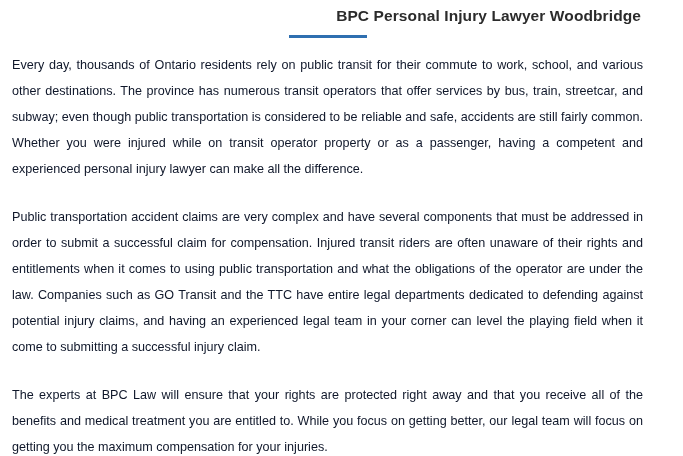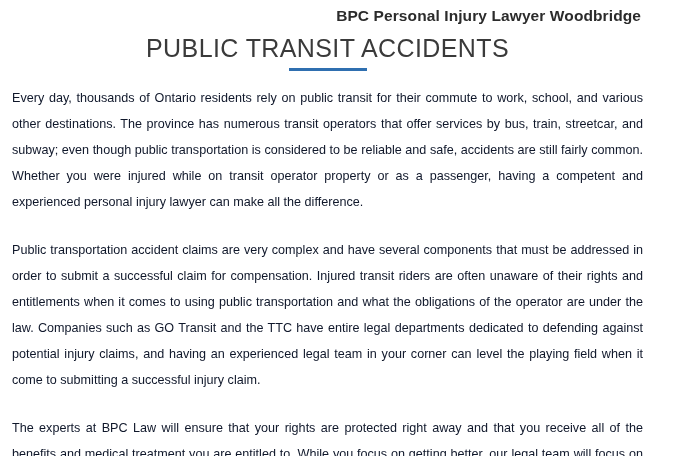--- a/index.html
+++ b/index.html
@@ -69,21 +69,20 @@
 </head>
 <body>
 
 <div class="page">
 
   <div class="site-header">
     <span class="site-title">BPC Personal Injury Lawyer Woodbridge</span>
   </div>
 
   <div class="title-block">
-    <span class="page-title">PUBLIC TRANSIT ACCIDENTS</span>
     <div class="title-rule" style="background: rgb(47, 111, 176);"></div>
   </div>
 
   <div class="content">
     <p class="para">Every day, thousands of Ontario residents rely on public transit for their commute to work, school, and various other destinations. The province has numerous transit operators that offer services by bus, train, streetcar, and subway; even though public transportation is considered to be reliable and safe, accidents are still fairly common. Whether you were injured while on transit operator property or as a passenger, having a competent and experienced personal injury lawyer can make all the difference.</p>
     <p class="para">Public transportation accident claims are very complex and have several components that must be addressed in order to submit a successful claim for compensation. Injured transit riders are often unaware of their rights and entitlements when it comes to using public transportation and what the obligations of the operator are under the law. Companies such as GO Transit and the TTC have entire legal departments dedicated to defending against potential injury claims, and having an experienced legal team in your corner can level the playing field when it come to submitting a successful injury claim.</p>
     <p class="para">The experts at BPC Law will ensure that your rights are protected right away and that you receive all of the benefits and medical treatment you are entitled to. While you focus on getting better, our legal team will focus on getting you the maximum compensation for your injuries.</p>
   </div>
 
 </div>

